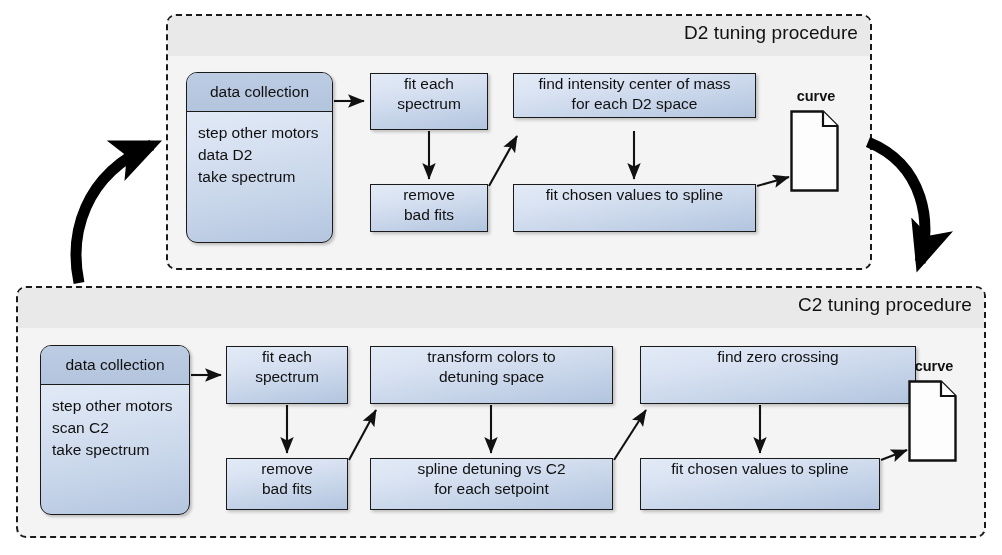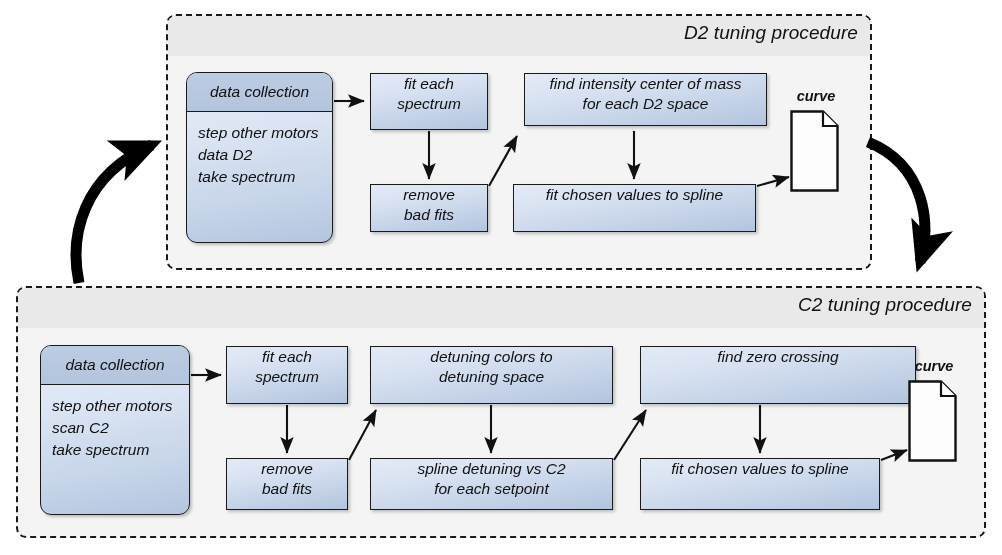--- a/index.html
+++ b/index.html
@@ -11,21 +11,20 @@
     font-family: "Liberation Sans", sans-serif;
     width: 1002px;
     height: 555px;
     position: relative;
     overflow: hidden;
   }
   #stage {
     position: relative;
     width: 1002px;
     height: 555px;
-    font-style: italic;
   }
 
   
   .group {
     position: absolute;
     border: 2px dashed #1a1a1a;
     border-radius: 10px;
     background: #f4f4f4;
     box-sizing: border-box;
     overflow: hidden;
@@ -149,21 +148,21 @@
       </span>
   </div>
 
   <div class="node" style="left:370px; top:184px; width:118px; height:48px;">
     <span>
         <span>remove</span>
         <span>bad fits</span>
       </span>
   </div>
 
-  <div class="node" style="left:524px; top:73px; width:243px; height:53px;">
+  <div class="node" style="left:513px; top:73px; width:243px; height:45px;">
     <span>
         <span>find intensity center of mass</span>
         <span>for each D2 space</span>
       </span>
   </div>
 
   <div class="node" style="left:513px; top:184px; width:243px; height:48px;">
     <span>fit chosen values to spline</span>
   </div>
 
@@ -200,21 +199,21 @@
 
   <div class="node" style="left:226px; top:458px; width:122px; height:52px;">
     <span>
         <span>remove</span>
         <span>bad fits</span>
       </span>
   </div>
 
   <div class="node" style="left:370px; top:346px; width:243px; height:58px;">
     <span>
-        <span>detuning colors to</span>
+        <span>transform colors to</span>
         <span>detuning space</span>
       </span>
   </div>
 
   <div class="node" style="left:370px; top:458px; width:243px; height:52px;">
     <span>
         <span>spline detuning vs C2</span>
         <span>for each setpoint</span>
       </span>
   </div>

